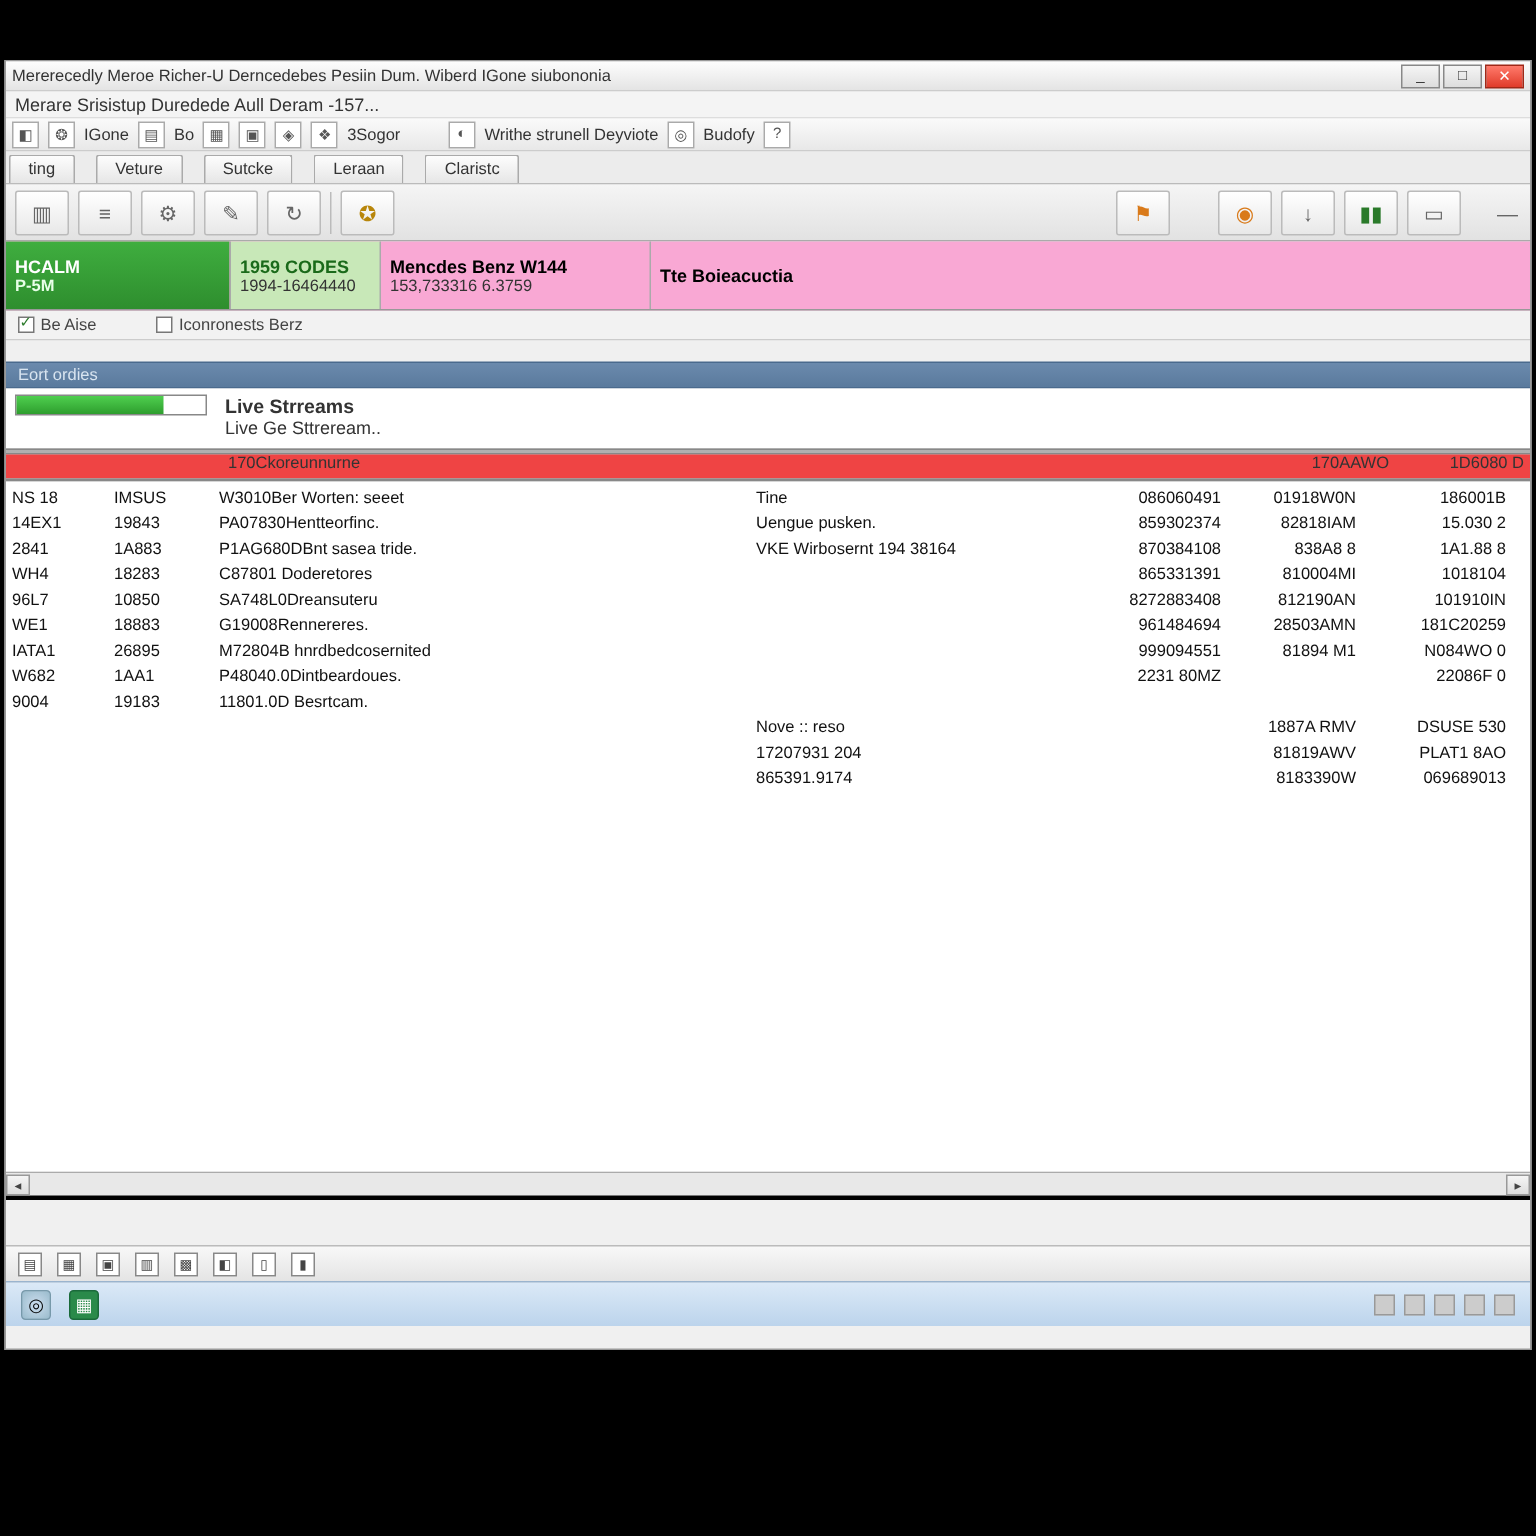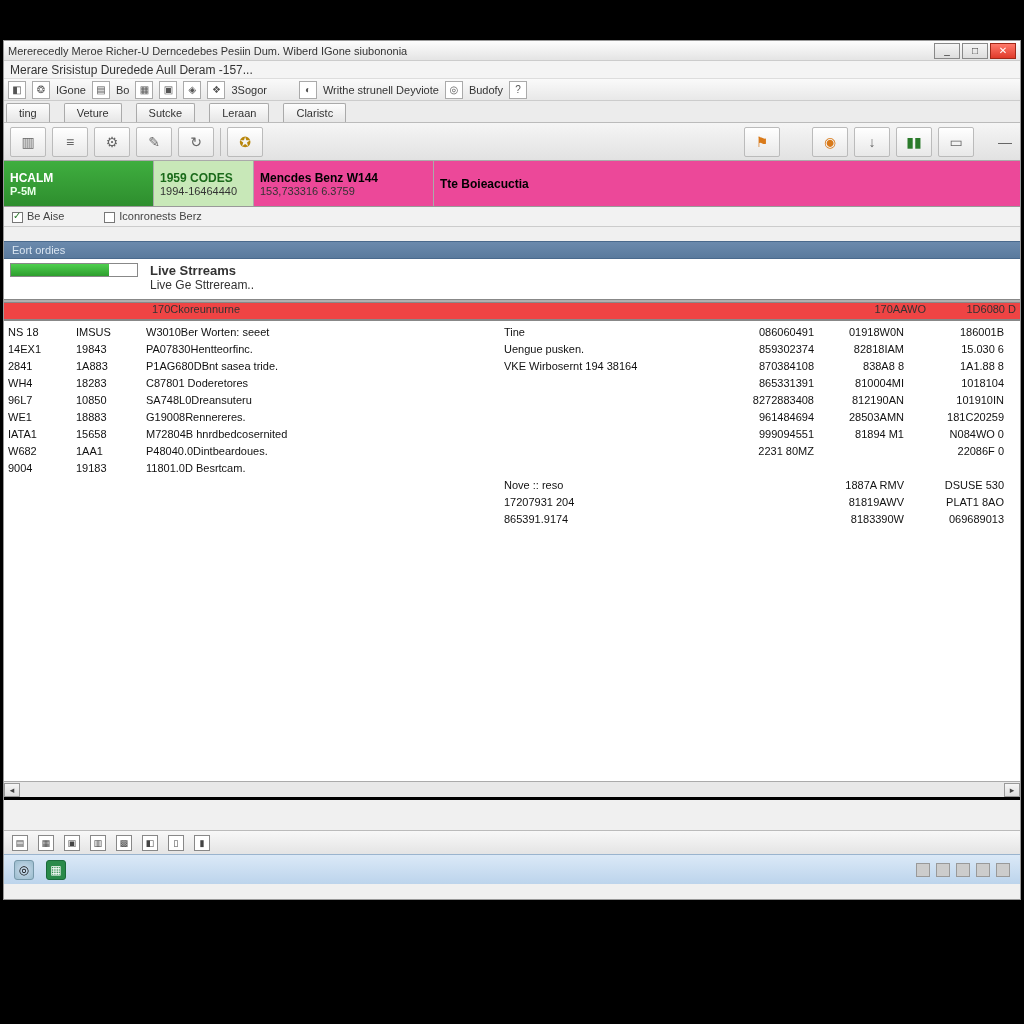--- a/index.html
+++ b/index.html
@@ -15,21 +15,21 @@
 .tb-icon { width: 18px; height: 18px; border: 1px solid #aaa; background: #fff; display: inline-flex; align-items: center; justify-content: center; font-size: 10px; color: #555; }
 .tb-label { color: #333; }
 .tabrow { height: 22px; background: #ececec; border-bottom: 1px solid #bbb; display: flex; align-items: flex-end; padding-left: 2px; }
 .tab { padding: 3px 12px; border: 1px solid #aaa; border-bottom: none; background: linear-gradient(#fdfdfd,#e6e6e6); margin-right: 14px; color: #333; border-radius: 2px 2px 0 0; }
 .bigtoolbar { height: 38px; background: linear-gradient(#f5f5f5,#e2e2e2); border-bottom: 1px solid #aaa; display: flex; align-items: center; padding: 0 6px; gap: 6px; }
 .bigbtn { width: 36px; height: 30px; border: 1px solid #bbb; background: linear-gradient(#fff,#e8e8e8); display: inline-flex; align-items: center; justify-content: center; font-size: 14px; color: #666; border-radius: 2px; }
 .bigbtn.gold { color: #b8860b; }
 .bigbtn.green { color: #2a7a2a; }
 .bigbtn.orange { color: #d97a1a; }
 .sep-v { width: 1px; height: 28px; background: #bbb; }
-.infobar { height: 46px; background: #ec4899; border-bottom: 1px solid #999; display: flex; position: relative; }
+.infobar { height: 46px; background: #f9a8d4; border-bottom: 1px solid #999; display: flex; position: relative; }
 .infocell { border-right: 1px solid #aaa; padding: 2px 6px; display: flex; flex-direction: column; justify-content: center; }
 .infocell.green { background: linear-gradient(#3fae3f,#2e8e2e); color: #fff; font-weight: bold; }
 .infocell.greenlt { background: #c8e8b8; }
 .infocell .top { font-size: 12px; font-weight: bold; }
 .infocell .bot { font-size: 11px; color: #333; }
 .infocell.green .bot { color: #e8ffe8; }
 .subinfo { height: 20px; background: #f2f2f2; border-bottom: 1px solid #ccc; display: flex; align-items: center; padding: 0 8px; gap: 40px; color: #444; }
 .subinfo .chk { width: 11px; height: 11px; border: 1px solid #777; background: #fff; display: inline-block; margin-right: 4px; vertical-align: middle; position: relative; }
 .subinfo .chk.checked::after { content: "✓"; position: absolute; top: -3px; left: 0; font-size: 10px; color: #2a7a2a; }
 .sectionbar { height: 18px; background: linear-gradient(#6b8aad,#5a7a9d); color: #d8e4f0; padding: 2px 8px; border-top: 1px solid #4a6a8d; border-bottom: 1px solid #4a6a8d; font-size: 11px; }
@@ -197,21 +197,21 @@
             <span class="c2">10850</span>
             <span class="c3">SA748L0Dreansuteru</span>
           </div>
           <div class="row">
             <span class="c1">WE1</span>
             <span class="c2">18883</span>
             <span class="c3">G19008Rennereres.</span>
           </div>
           <div class="row">
             <span class="c1">IATA1</span>
-            <span class="c2">15658</span>
+            <span class="c2">26895</span>
             <span class="c3">M72804B hnrdbedcosernited</span>
           </div>
           <div class="row">
             <span class="c1">W682</span>
             <span class="c2">1AA1</span>
             <span class="c3">P48040.0Dintbeardoues.</span>
           </div>
           <div class="row">
             <span class="c1">9004</span>
             <span class="c2">19183</span>
@@ -222,21 +222,21 @@
           <div class="row">
             <span class="r1">Tine</span>
             <span class="r2">086060491</span>
             <span class="r3">01918W0N</span>
             <span class="r4">186001B</span>
           </div>
           <div class="row">
             <span class="r1">Uengue pusken.</span>
             <span class="r2">859302374</span>
             <span class="r3">82818IAM</span>
-            <span class="r4">15.030 6</span>
+            <span class="r4">15.030 2</span>
           </div>
           <div class="row">
             <span class="r1">VKE Wirbosernt 194 38164</span>
             <span class="r2">870384108</span>
             <span class="r3">838A8 8</span>
             <span class="r4">1A1.88 8</span>
           </div>
           <div class="row">
             <span class="r1"></span>
             <span class="r2">865331391</span>

